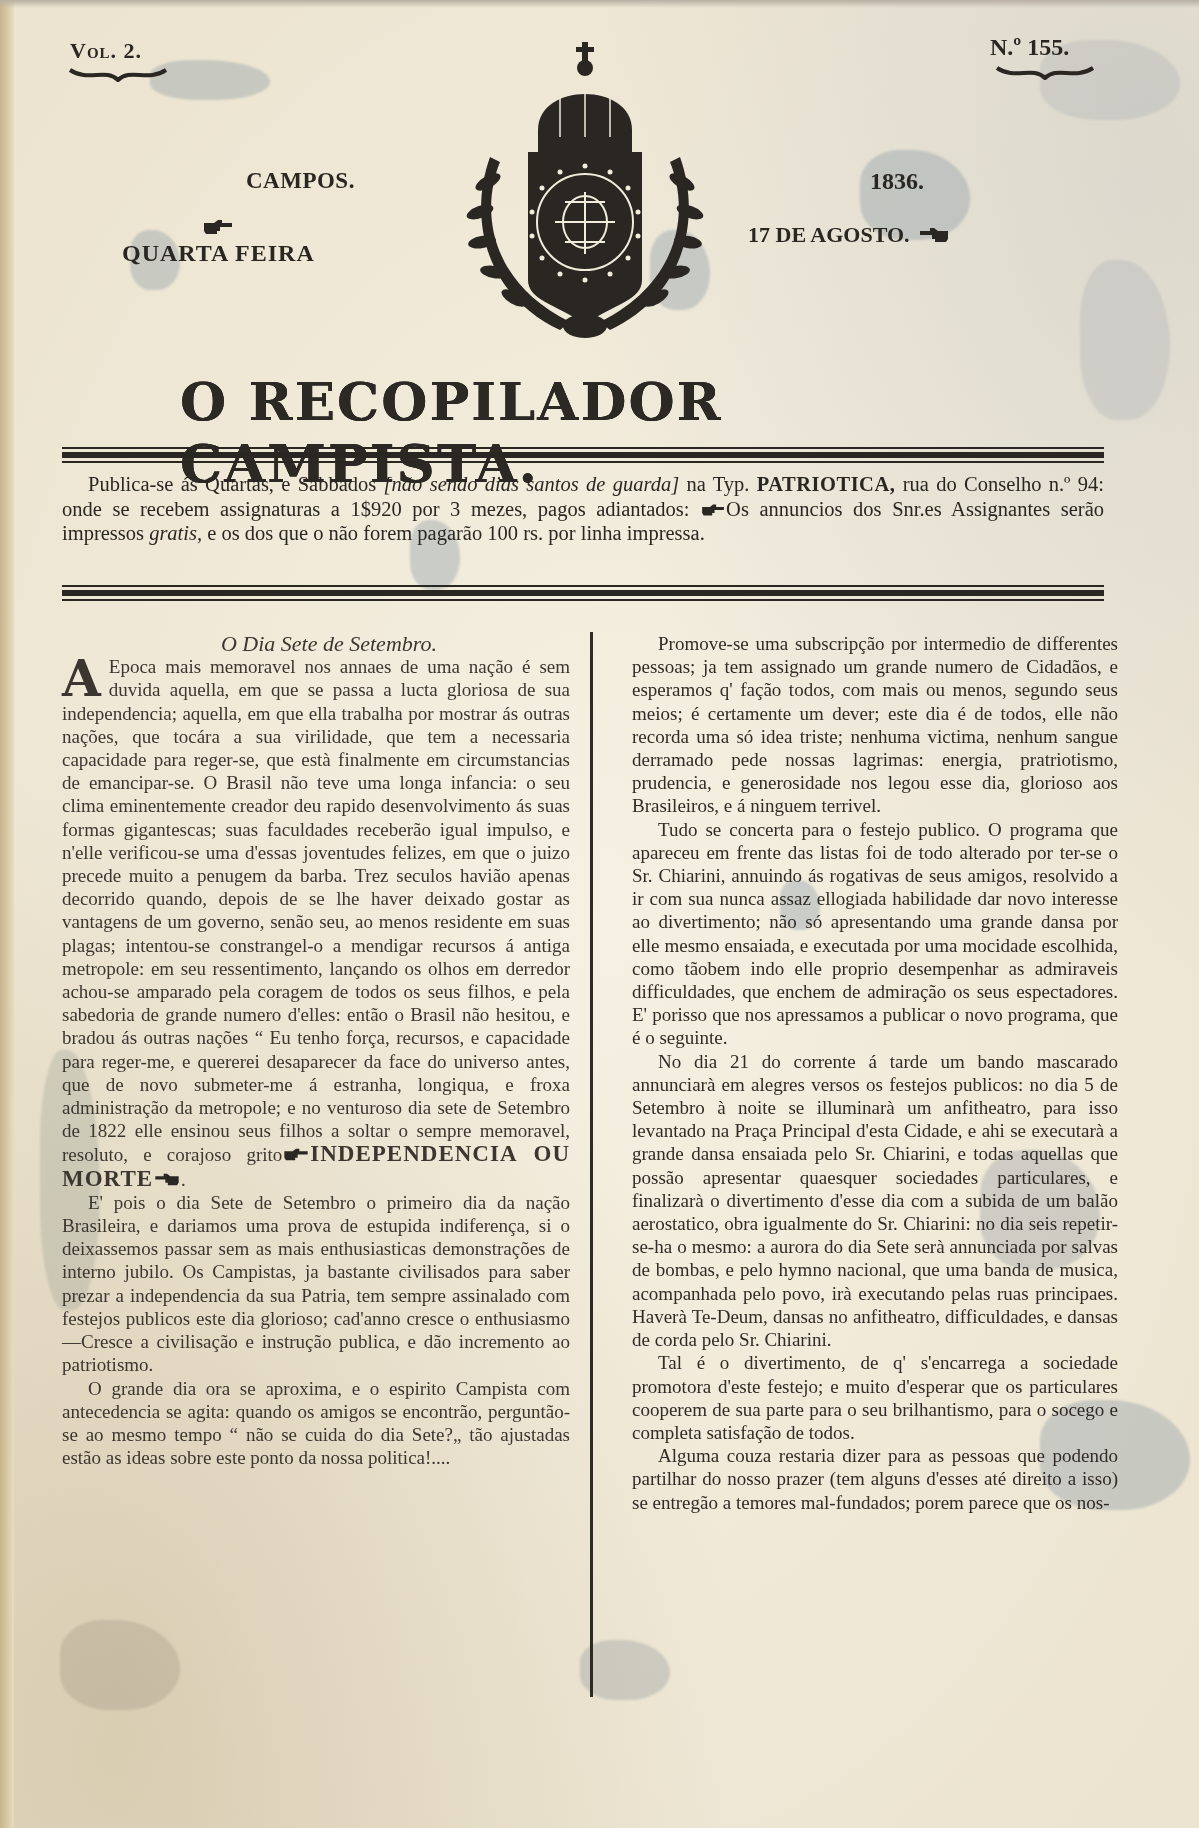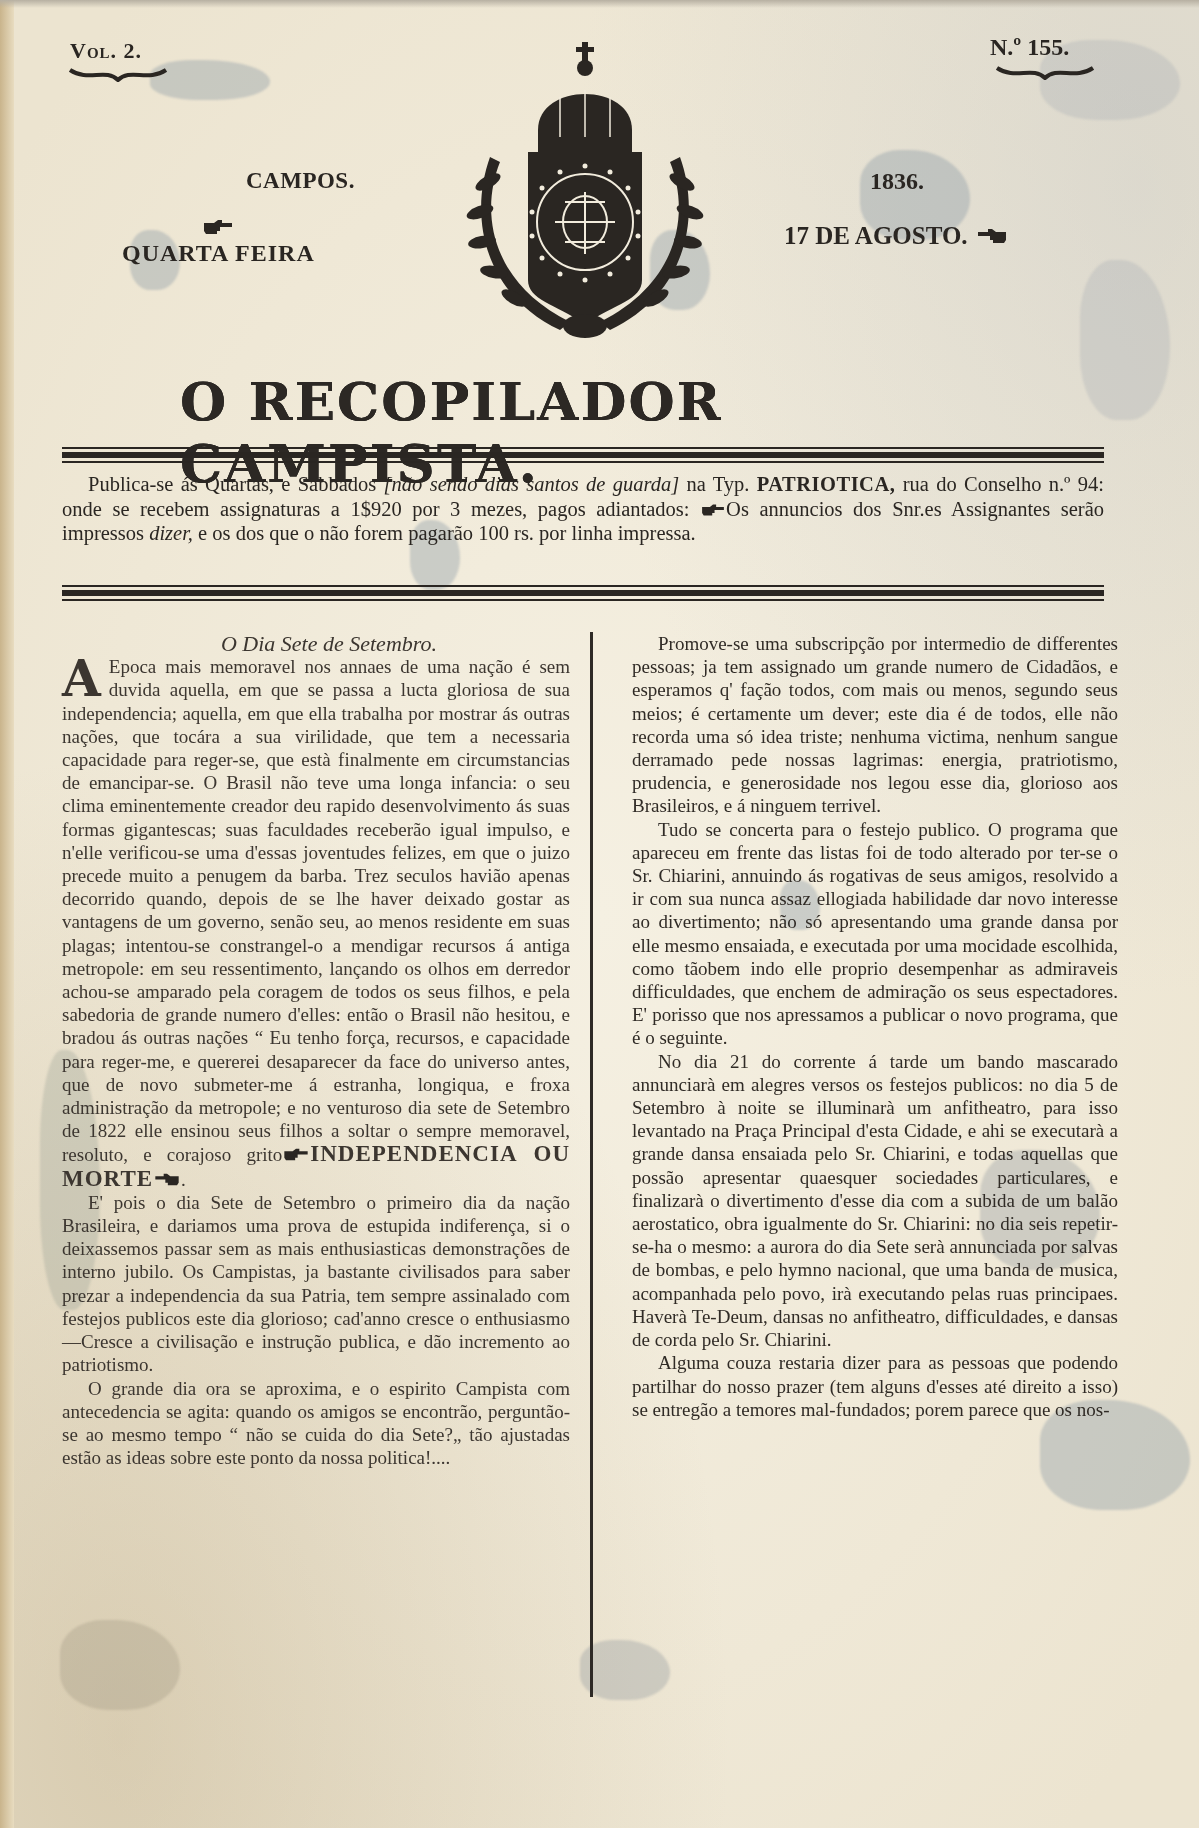--- a/index.html
+++ b/index.html
@@ -28,21 +28,21 @@
   .stain { position:absolute; background:rgba(130,145,160,0.35); border-radius:40% 60% 50% 45%; filter:blur(1px); }
 
   
   .vol { position:absolute; left:70px; top:38px; font-size:22px; font-weight:bold; letter-spacing:1px; font-variant:small-caps; }
   .num { position:absolute; left:990px; top:34px; font-size:24px; font-weight:bold; }
   .brace { position:absolute; height:14px; }
   .brace svg { display:block; }
   .campos { position:absolute; left:200px; top:168px; font-size:23px; font-weight:bold; letter-spacing:0.5px;margin-left:46px; }
   .year { position:absolute; left:870px; top:168px; font-size:24px; font-weight:bold; }
   .day { position:absolute; left:122px; top:218px; font-size:24px; font-weight:bold; letter-spacing:1px; display:flex; align-items:center; gap:4px;flex-direction:column; }
-  .date { position:absolute; left:784px; top:222px; font-size:25px; font-weight:bold; display:flex; align-items:center; gap:8px; }
+  .date { position:absolute; left:748px; top:222px; font-size:22px; font-weight:bold; display:flex; align-items:center; gap:8px; }
   .fist { display:inline-block; width:32px; height:18px; }
   .arms { position:absolute; left:460px; top:42px; width:250px; height:300px; }
 
   .title {
     position:absolute; left:180px; top:370px; width:820px;
     font-size:53px; font-weight:bold; letter-spacing:2px;
     font-family:"DejaVu Serif","Liberation Serif",serif;
     color:#2c2824;
     text-shadow:0 0 0 #000;
   }
@@ -172,21 +172,21 @@
     <div class="l" style="height:2px;"></div>
     <div style="height:3px;"></div>
     <div class="l" style="height:6px;"></div>
     <div style="height:3px;"></div>
     <div class="l" style="height:2px;"></div>
   </div>
 
   <div class="notice">
     <span class="indent">Publica-se ás Quartas, e Sabbados </span><i>[não sendo dias  santos de guarda]</i><span> na Typ. </span><b>PATRIOTICA,</b><span> rua do Conselho n.º 94: onde se recebem assignaturas a 1$920 por 3 mezes, pagos adiantados: </span><svg width="26" height="14" viewBox="0 0 32 18" style="vertical-align:-1px">
         <path d="M2 5h10l4-3h4v3h10v4H18v4h-3v3H4l-2-3z" fill="#2a2622"></path>
-      </svg><span>Os annuncios dos Snr.es Assignantes serão impressos </span><i>dizer,</i><span> e os dos que o não forem pagarão 100 rs. por linha impressa.</span>
+      </svg><span>Os annuncios dos Snr.es Assignantes serão impressos </span><i>gratis,</i><span> e os dos que o não forem pagarão 100 rs. por linha impressa.</span>
   </div>
 
   <div class="rule3" style="top:585px;">
     <div class="l" style="height:2px;"></div>
     <div style="height:3px;"></div>
     <div class="l" style="height:6px;"></div>
     <div style="height:3px;"></div>
     <div class="l" style="height:2px;"></div>
   </div>
 
@@ -200,15 +200,16 @@
     <p>E' pois o dia Sete de Setembro o primeiro dia da nação Brasileira, e dariamos uma prova de estupida indiferença, si o deixassemos passar sem as mais enthusiasticas demonstrações de interno jubilo. Os Campistas, ja bastante civilisados para saber prezar a independencia da sua Patria, tem sempre assinalado com festejos publicos este dia glorioso; cad'anno cresce o enthusiasmo—Cresce a civilisação e instrução publica, e dão incremento ao patriotismo.</p>
     <p>O grande dia ora se aproxima, e o espirito Campista com antecedencia se agita: quando os amigos se encontrão, perguntão-se ao mesmo tempo “ não se cuida do dia Sete?„ tão ajustadas estão as ideas sobre este ponto da nossa politica!....</p>
   </div>
 
   <div class="divider"></div>
 
   <div class="col right">
     <p>Promove-se uma subscripção por intermedio de differentes pessoas; ja tem assignado um grande numero de Cidadãos, e esperamos q' fação todos, com mais ou menos, segundo seus meios; é certamente um dever; este dia é de todos, elle não recorda uma só idea triste; nenhuma victima, nenhum sangue derramado pede nossas lagrimas: energia, pratriotismo, prudencia, e generosidade nos legou esse dia, glorioso aos Brasileiros, e á ninguem terrivel.</p>
     <p>Tudo se concerta para o festejo publico. O programa que apareceu em frente das listas foi de todo alterado por ter-se o Sr. Chiarini, annuindo ás rogativas de seus amigos, resolvido a ir com sua nunca assaz ellogiada habilidade dar novo interesse ao divertimento; não só apresentando uma grande dansa por elle mesmo ensaiada, e executada por uma mocidade escolhida, como tãobem indo elle proprio desempenhar as admiraveis difficuldades, que enchem de admiração os seus espectadores. E' porisso que nos apressamos a publicar o novo programa, que é o seguinte.</p>
     <p>No dia 21 do corrente á tarde um bando mascarado annunciarà em alegres versos os festejos publicos: no dia 5 de Setembro à noite se illuminarà um anfitheatro, para isso levantado na Praça Principal d'esta Cidade, e ahi se executarà a grande dansa ensaiada pelo Sr. Chiarini, e todas aquellas que possão apresentar quaesquer sociedades particulares, e finalizarà o divertimento d'esse dia com a subida de um balão aerostatico, obra igualmente do Sr. Chiarini: no dia seis repetir-se-ha o mesmo: a aurora do dia Sete serà annunciada por salvas de bombas, e pelo hymno nacional, que uma banda de musica, acompanhada pelo povo, irà executando pelas ruas principaes. Haverà Te-Deum, dansas no anfitheatro, difficuldades, e dansas de corda pelo Sr. Chiarini.</p>
+    <p>Tal é o divertimento, de q' s'encarrega a sociedade promotora d'este festejo; e muito d'esperar que os particulares cooperem de sua parte para o seu brilhantismo, para o socego e completa satisfação de todos.</p>
     <p>Alguma couza restaria dizer para as pessoas que podendo partilhar do nosso prazer (tem alguns d'esses até direito a isso) se entregão a temores mal-fundados; porem parece que os nos-</p>
   </div>
 </div>
 
 </body></html>

